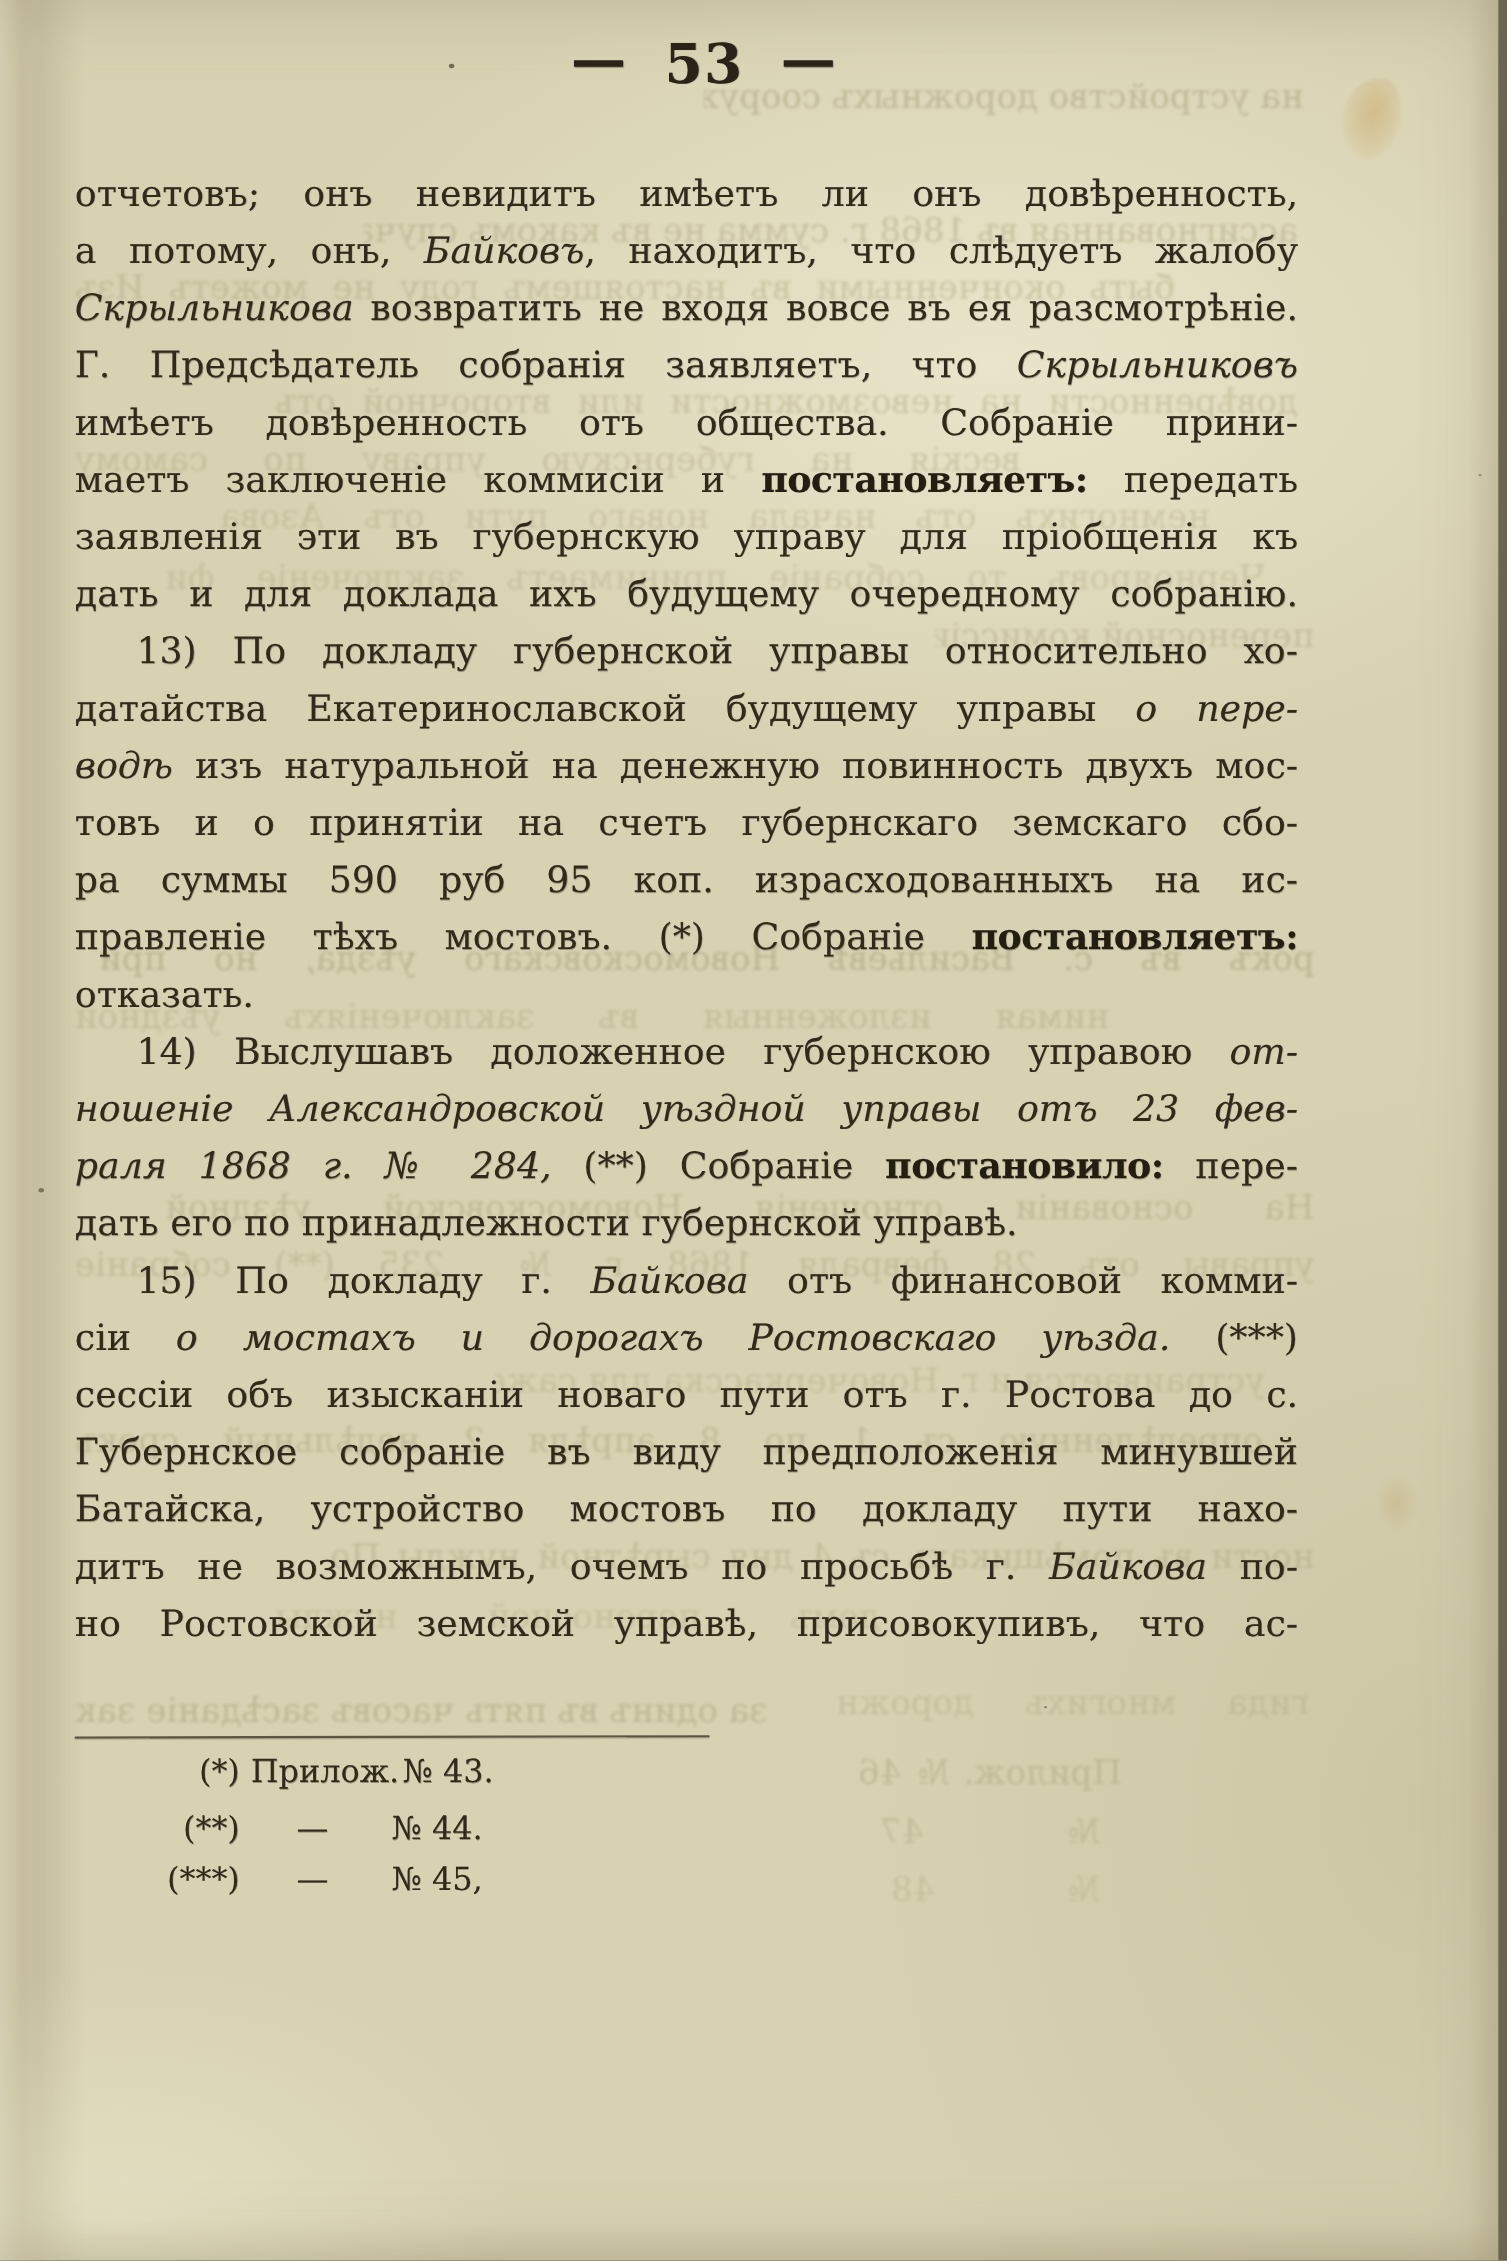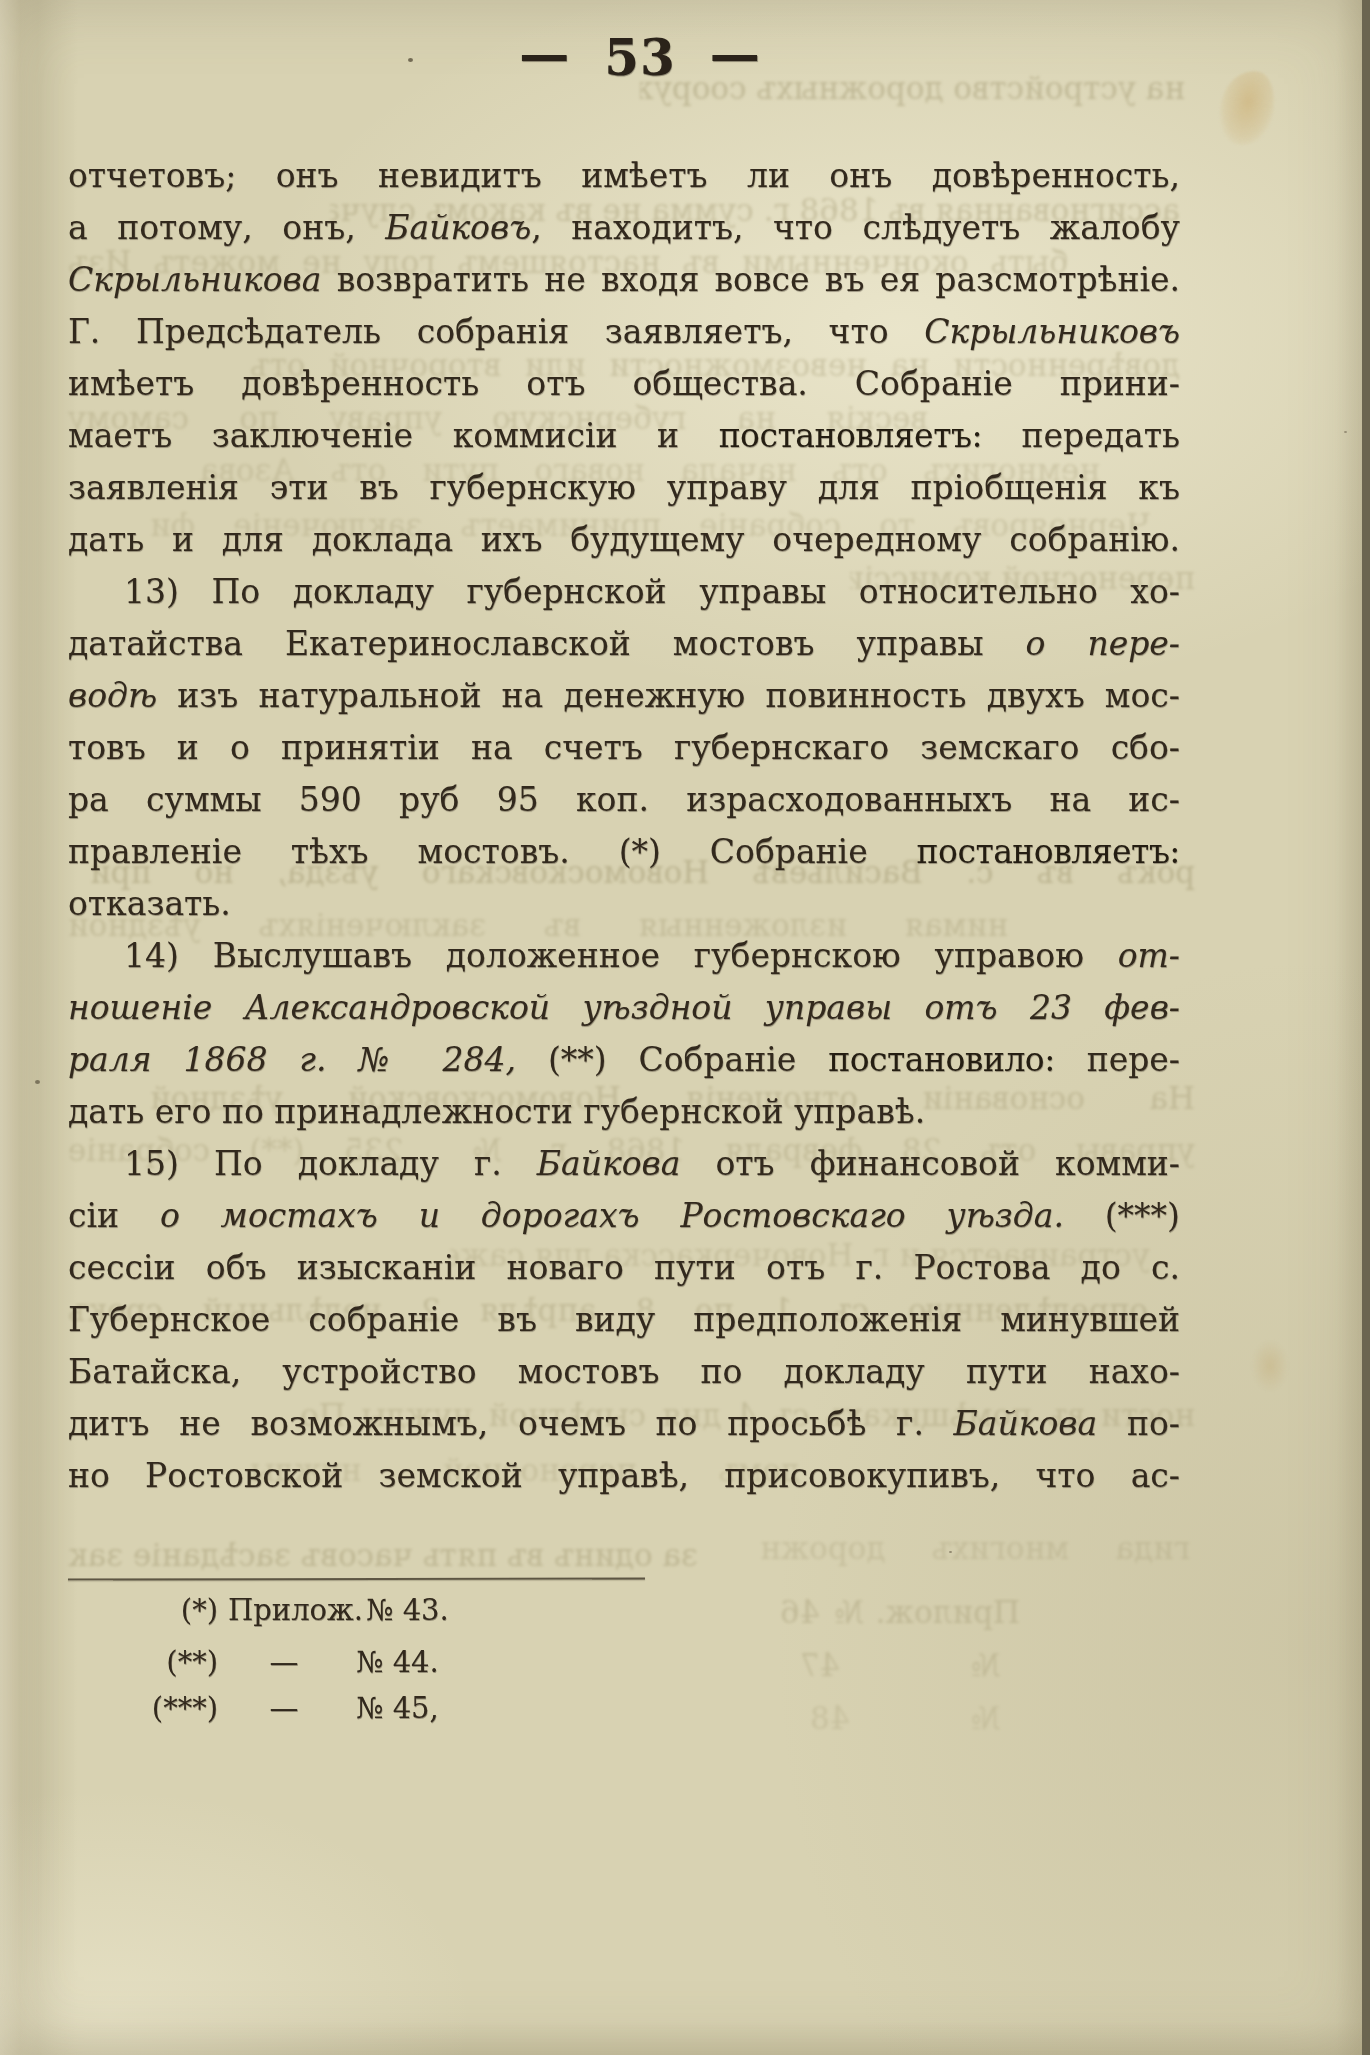--- a/index.html
+++ b/index.html
@@ -29,21 +29,21 @@
   
   .body-text { position:absolute; left:68px; top:150px; width:1112px; }
   .line {
     height:52px; line-height:52px; font-size:33px; overflow:hidden;
     text-align:justify; text-align-last:justify; white-space:nowrap;
     text-shadow:0.5px 0.5px 0.7px rgba(50,41,29,0.40);
   }
   .line.left { text-align:left; text-align-last:left; }
   .line .ind { display:inline-block; width:56px; }
   .line span.i { font-style:italic; }
-  .line span.b { font-weight:400; color:#241d12; letter-spacing:-0.5px; }
+  .line span.b { font-weight:700; color:#241d12; letter-spacing:-0.5px; }
   
   .footnote-rule {
     position:absolute; left:68px; top:1578px; width:577px; height:2px;
     background:rgba(58,50,36,0.78); transform:rotate(-0.12deg);
     box-shadow:0 1px 1px rgba(58,50,36,0.25);
   }
   .fn-row { position:absolute; left:68px; display:flex; font-size:29px; line-height:40px;
             text-shadow:0.5px 0.5px 0.6px rgba(50,41,29,0.4); }
   .fn1 { top:1590px; }
   .fn2 { top:1642px; }
@@ -115,21 +115,21 @@
   <div class="body-text" id="body-text">
       <div class="line"><span class="r">отчетовъ; онъ невидитъ имѣетъ ли онъ довѣренность,</span></div>
       <div class="line"><span class="r">а потому, онъ, </span><span class="i">Байковъ</span><span class="r">, находитъ, что слѣдуетъ жалобу</span></div>
       <div class="line"><span class="i">Скрыльникова</span><span class="r"> возвратить не входя вовсе въ ея разсмотрѣніе.</span></div>
       <div class="line"><span class="r">Г. Предсѣдатель собранія заявляетъ, что </span><span class="i">Скрыльниковъ</span></div>
       <div class="line"><span class="r">имѣетъ довѣренность отъ общества. Собраніе прини-</span></div>
       <div class="line"><span class="r">маетъ заключеніе коммисіи и </span><span class="b">постановляетъ:</span><span class="r"> передать</span></div>
       <div class="line"><span class="r">заявленія эти въ губернскую управу для пріобщенія къ</span></div>
       <div class="line"><span class="r">дать и для доклада ихъ будущему очередному собранію.</span></div>
       <div class="line"><span class="ind"></span><span class="r">13) По докладу губернской управы относительно хо-</span></div>
-      <div class="line"><span class="r">датайства Екатеринославской мостовъ управы </span><span class="i">о пере-</span></div>
+      <div class="line"><span class="r">датайства Екатеринославской будущему управы </span><span class="i">о пере-</span></div>
       <div class="line"><span class="i">водѣ</span><span class="r"> изъ натуральной на денежную повинность двухъ мос-</span></div>
       <div class="line"><span class="r">товъ и о принятіи на счетъ губернскаго земскаго сбо-</span></div>
       <div class="line"><span class="r">ра суммы 590 руб 95 коп. израсходованныхъ на ис-</span></div>
       <div class="line"><span class="r">правленіе тѣхъ мостовъ. (*) Собраніе </span><span class="b">постановляетъ:</span></div>
       <div class="line left"><span class="r">отказать.</span></div>
       <div class="line"><span class="ind"></span><span class="r">14) Выслушавъ доложенное губернскою управою </span><span class="i">от-</span></div>
       <div class="line"><span class="i">ношеніе Александровской уѣздной управы отъ 23 фев-</span></div>
       <div class="line"><span class="i">раля 1868 г. № 284,</span><span class="r"> (**) Собраніе </span><span class="b">постановило:</span><span class="r"> пере-</span></div>
       <div class="line left"><span class="r">дать его по принадлежности губернской управѣ.</span></div>
       <div class="line"><span class="ind"></span><span class="r">15) По докладу г. </span><span class="i">Байкова</span><span class="r"> отъ финансовой комми-</span></div>

